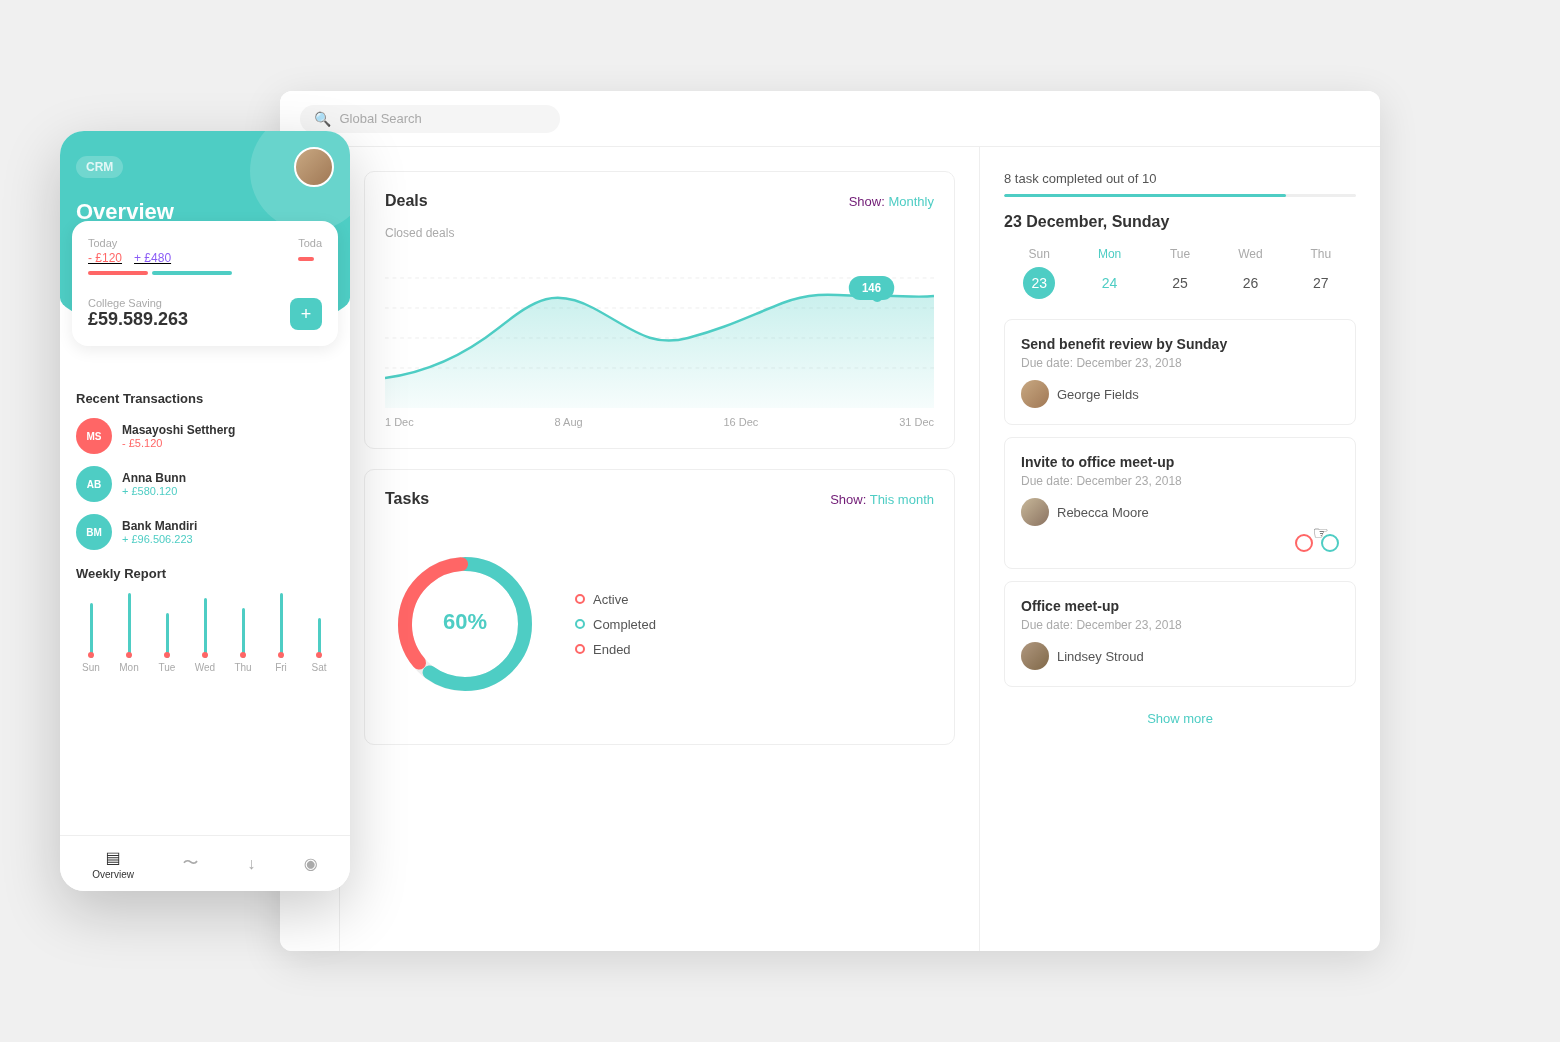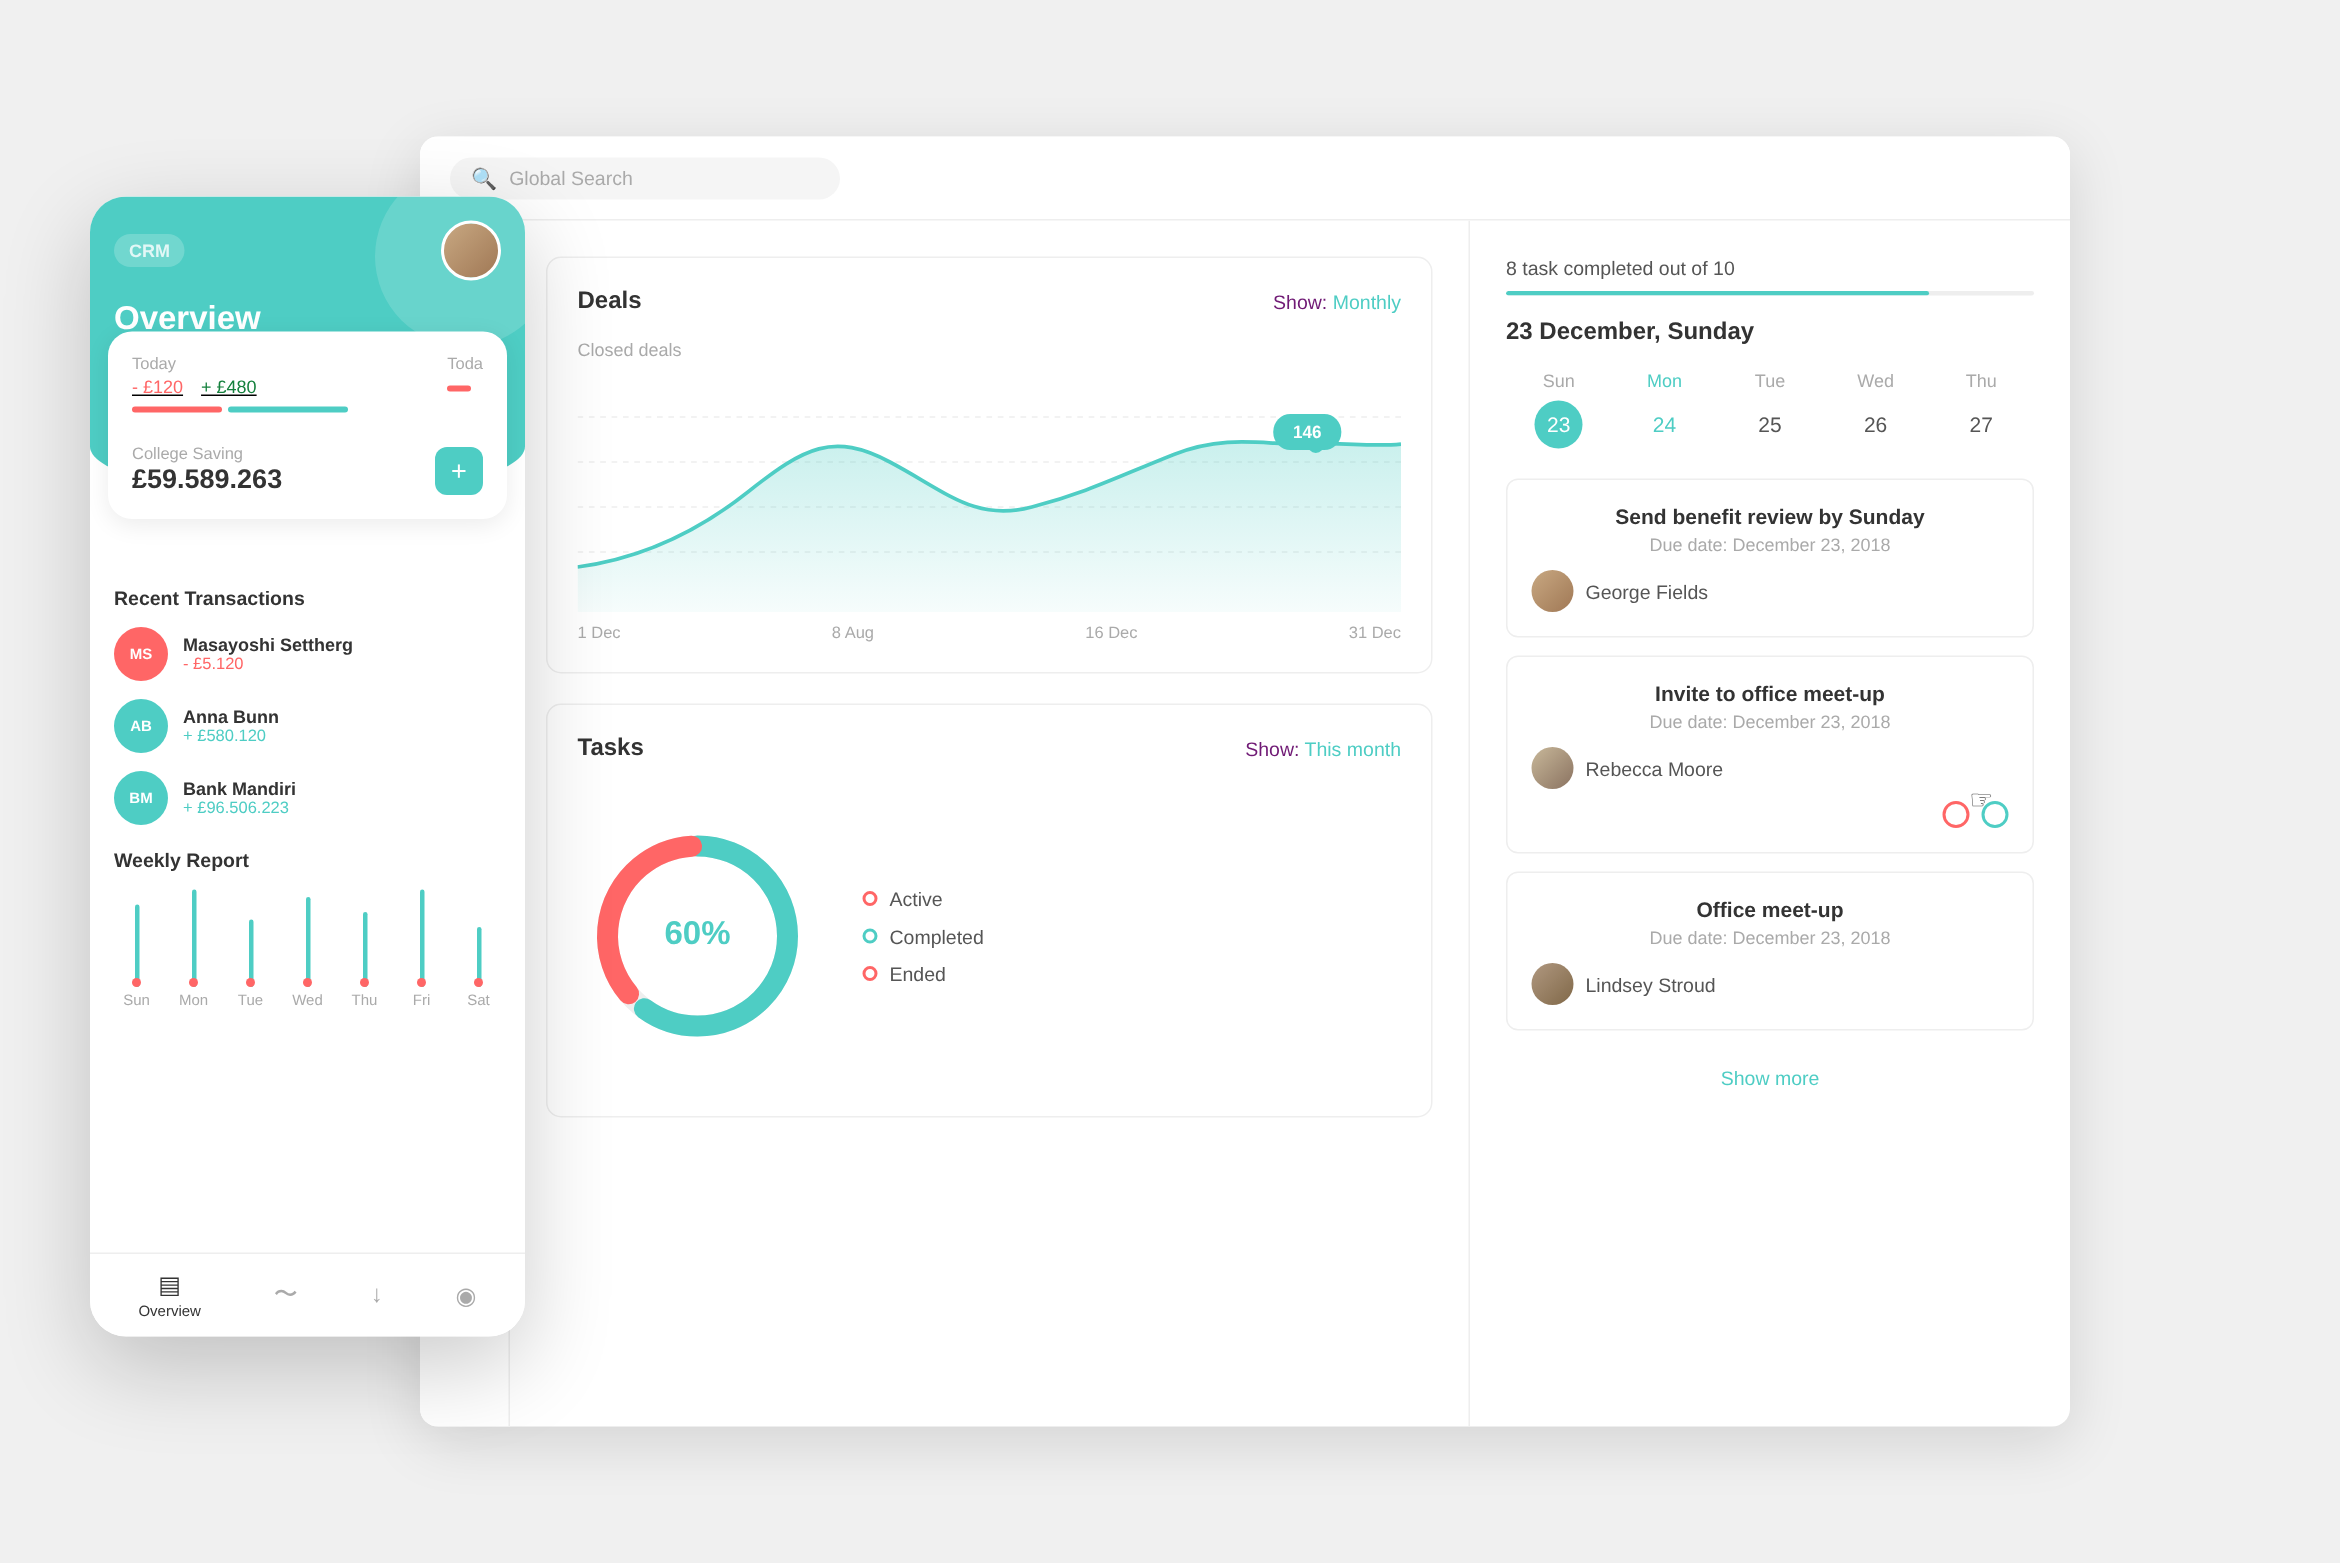--- a/index.html
+++ b/index.html
@@ -258,21 +258,20 @@
 
     .cal-day-num.teal-text {
       color: #4ecdc4;
     }
 
     .task-card {
       border: 1px solid #eee;
       border-radius: 8px;
       padding: 16px;
       margin-bottom: 12px;
-      text-align: center;
     }
 
     .task-title {
       font-size: 14px;
       font-weight: 600;
       color: #333;
       margin-bottom: 4px;
     }
 
     .task-due {
@@ -432,21 +431,21 @@
       text-decoration: underline;
     }
 
     .balance-neg {
       font-size: 12px;
       color: #f66;
     }
 
     .balance-pos {
       font-size: 12px;
-      color: #15803d;
+      color: #8b5cf6;
     }
 
     .balance-bars {
       display: flex;
       gap: 4px;
       margin-top: 6px;
     }
 
     .bar-neg {
       height: 4px;

